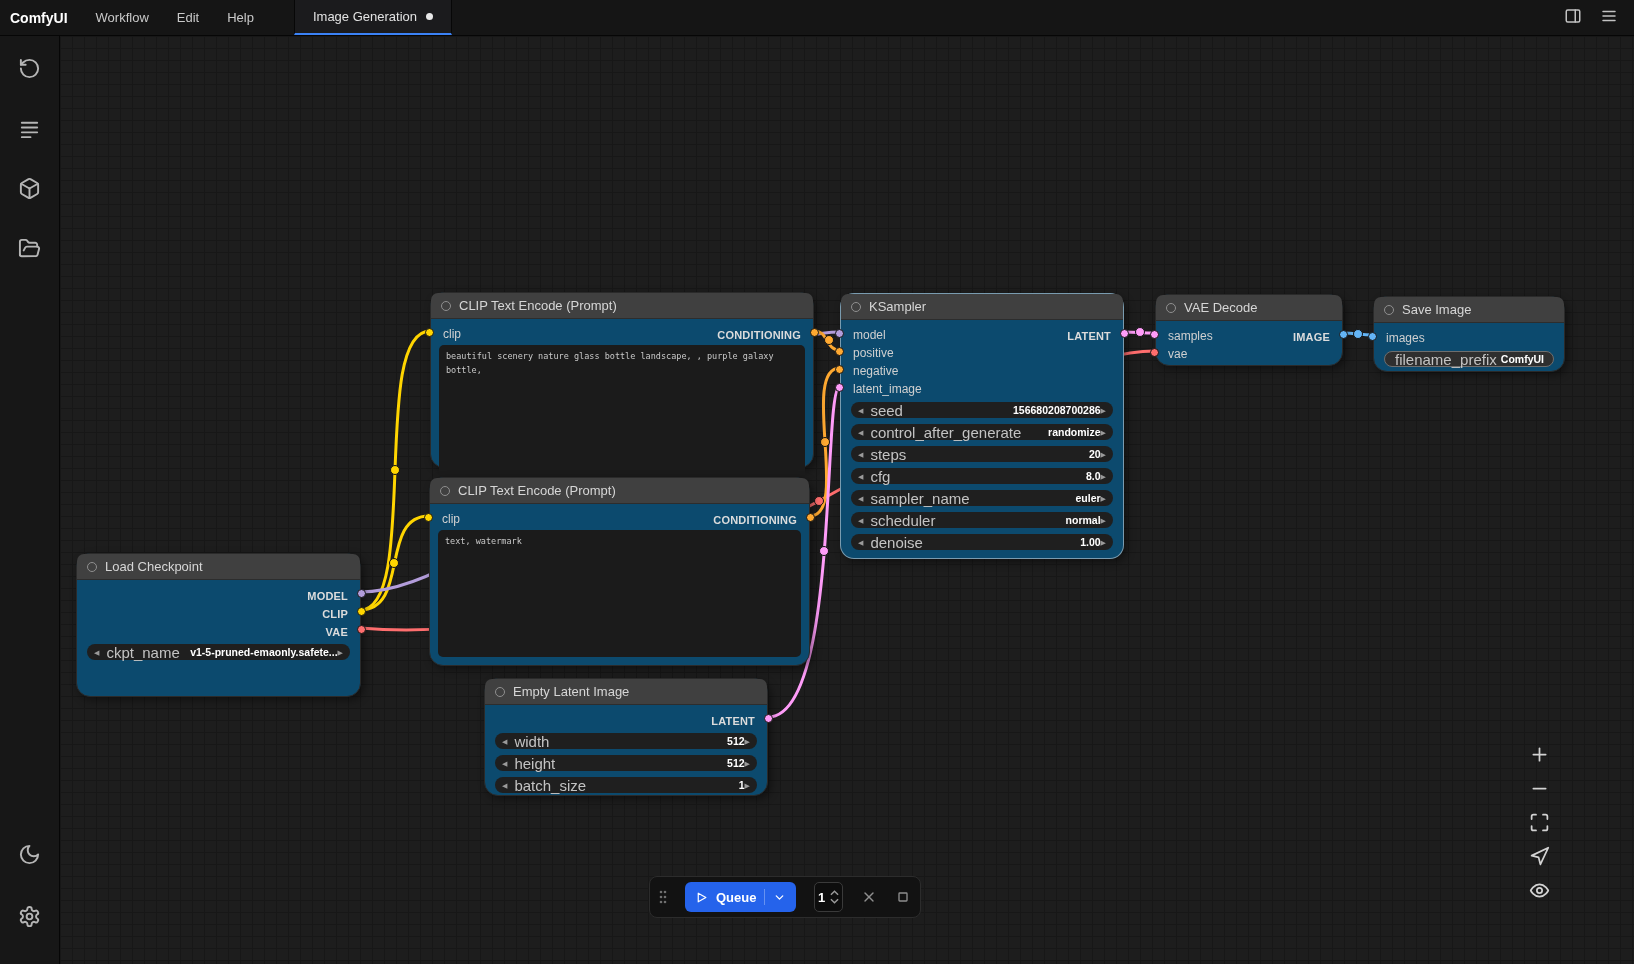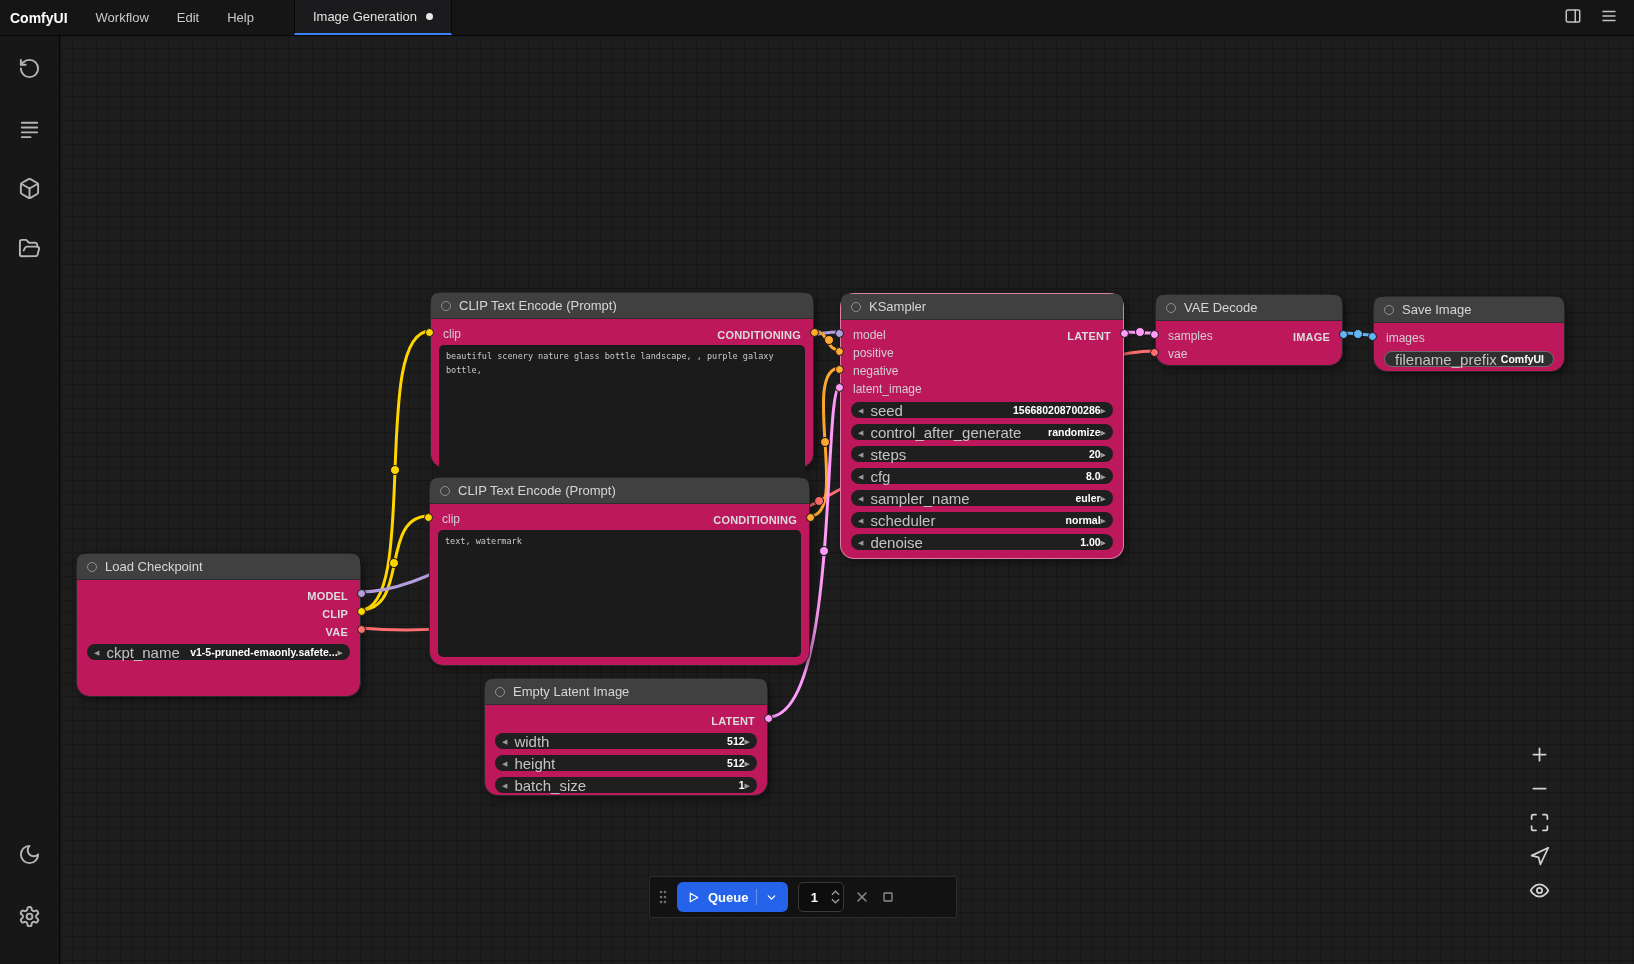--- a/index.html
+++ b/index.html
@@ -38,21 +38,21 @@
     background:#171717; border-right:1px solid #060606; display:flex;
     flex-direction:column; align-items:center; padding-top:12px; gap:20px;
     z-index:10; }
   .side-btn { width:60px; height:40px; display:flex; align-items:center;
     justify-content:center; color:#b5b5b5; cursor:pointer; }
   .side-btn svg { width:23px; height:23px; }
   .side-bottom { margin-top:auto; display:flex; flex-direction:column; gap:22px;
     padding-bottom:28px; }
 
   
-  .node { position:absolute; background:#be185d; border:1px solid #2a2a2a;
+  .node { position:absolute; background:#0c4a6e; border:1px solid #2a2a2a;
     border-radius:14px; box-shadow:3px 3px 9px rgba(0,0,0,.45); z-index:2; }
   .node.selected { border:1px solid rgba(255,255,255,.45); }
   .node-header { height:26px; display:flex; align-items:center; gap:8px;
     padding:0 10px; background:#404040; border-radius:7px 7px 0 0;
     border-bottom:1px solid #2d2d2d; cursor:move; }
   .collapse-dot { width:10px; height:10px; border:1.5px solid #8f8f8f;
     border-radius:50%; flex:none; }
   .node-title { font-size:13px; color:#d6d6d6; white-space:nowrap; }
   .slots { padding-top:4px; }
   .slot-row { height:18px; display:flex; align-items:flex-end;
@@ -73,23 +73,23 @@
   .wvalue { font-size:10.5px; color:#fff; font-weight:700; 
     white-space:nowrap; }
   .widget.text-widget { border:1px solid #6e6e6e; background:#2f2f2f; }
   .widget.text-widget .wlabel { margin-left:3px; }
   .widget.text-widget .wvalue { margin-right:2px; }
   .prompt-box { margin:4px 8px; background:#1b1b1b; border-radius:5px;
     padding:5px 7px; font-family:"DejaVu Sans Mono",monospace; font-size:8.5px;
     color:#c9c9c9; line-height:1.6; overflow:hidden; cursor:text; }
 
   
-  #queuebar { position:absolute; left:649px; top:876px; width:308px; height:42px;
-    background:#121212; border:1px solid #2c2c2c; border-radius:2px; display:flex;
-    align-items:center; padding:0 9px; gap:10px; z-index:5; }
+  #queuebar { position:absolute; left:649px; top:876px; width:272px; height:42px;
+    background:#121212; border:1px solid #2c2c2c; border-radius:8px; display:flex;
+    align-items:center; padding:0 9px; gap:18px; z-index:5; }
   .drag-handle { color:#6f6f6f; display:flex; align-items:center; cursor:grab; }
   .queue-btn { height:30px; background:#2563eb; border-radius:6px; display:flex;
     align-items:center; gap:8px; padding:0 10px; color:#fff; cursor:pointer; }
   .queue-btn .qlabel { font-size:13px; font-weight:600; }
   .queue-btn svg { width:13px; height:13px; }
   .q-divider { width:1px; height:16px; background:rgba(255,255,255,.3); }
   .batch-stepper { height:30px; width:46px; background:#0d0d0d;
     border:1px solid #3a3a3a; border-radius:5px; display:flex; align-items:center; }
   .batch-value { flex:1; text-align:center; color:#fff; font-size:13px;
     font-weight:700; }

